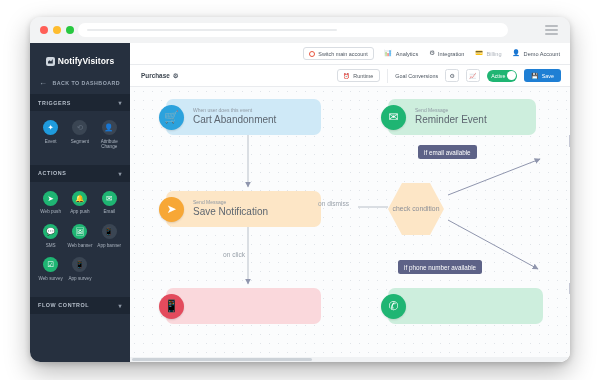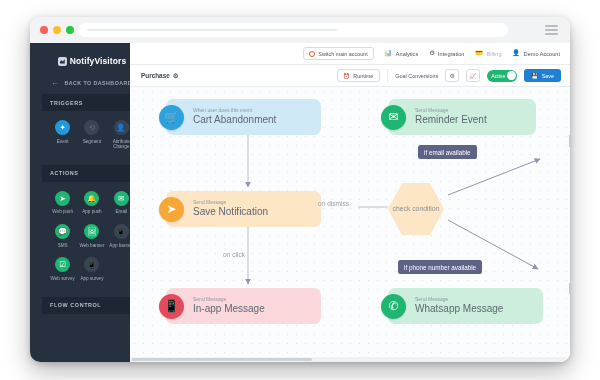--- a/index.html
+++ b/index.html
@@ -36,21 +36,21 @@
   }
   .hamburger{position:absolute;right:12px;top:8px;width:13px;height:10px;
     display:flex;flex-direction:column;justify-content:space-between;}
   .hamburger i{display:block;height:2px;background:#b9bcc0;border-radius:1px;}
 
   .appwrap{position:absolute;left:0;top:26px;width:540px;height:319px;background:#fff;}
 
   
   .sidebar{
     position:absolute;left:0;top:0;width:100px;height:319px;
-    background:#26303f;color:#fff;padding-left:12px;
+    background:#26303f;color:#fff;
   }
   .brand{
     height:22px;display:flex;align-items:center;justify-content:center;gap:3px;
     padding-top:7px;
   }
   .brand-mark{
     width:9px;height:9px;border-radius:2px;background:#cfd6de;
     display:flex;align-items:center;justify-content:center;
   }
   .brand-mark:after{content:"";width:5px;height:5px;background:#26303f;
@@ -374,32 +374,24 @@
             <span class="ntitle" style="display:block">Save Notification</span>
           </span>
         </div>
 
         <div class="hexnode" style="left:258px;top:96px;">
           <span>check condition</span>
         </div>
 
         <div class="node n-red" style="left:36px;top:201px;width:155px;height:36px;">
           <span class="nico">📱</span>
-          <span class="ntext">
-            <span class="nsub" style="display:block">Send Message</span>
-            <span class="ntitle" style="display:block">In-app Message</span>
-          </span>
         </div>
 
         <div class="node n-green" style="left:258px;top:201px;width:155px;height:36px;">
           <span class="nico">✆</span>
-          <span class="ntext">
-            <span class="nsub" style="display:block">Send Message</span>
-            <span class="ntitle" style="display:block">Whatsapp Message</span>
-          </span>
         </div>
 
         <div class="edge-label" style="left:188px;top:113px;">on dismiss</div>
         <div class="edge-label" style="left:93px;top:164px;">on click</div>
 
         <div class="badge" style="left:288px;top:58px;">if email available</div>
         <div class="badge" style="left:268px;top:173px;">if phone number available</div>
       </div>
 
       <div class="scroll-h"></div>

